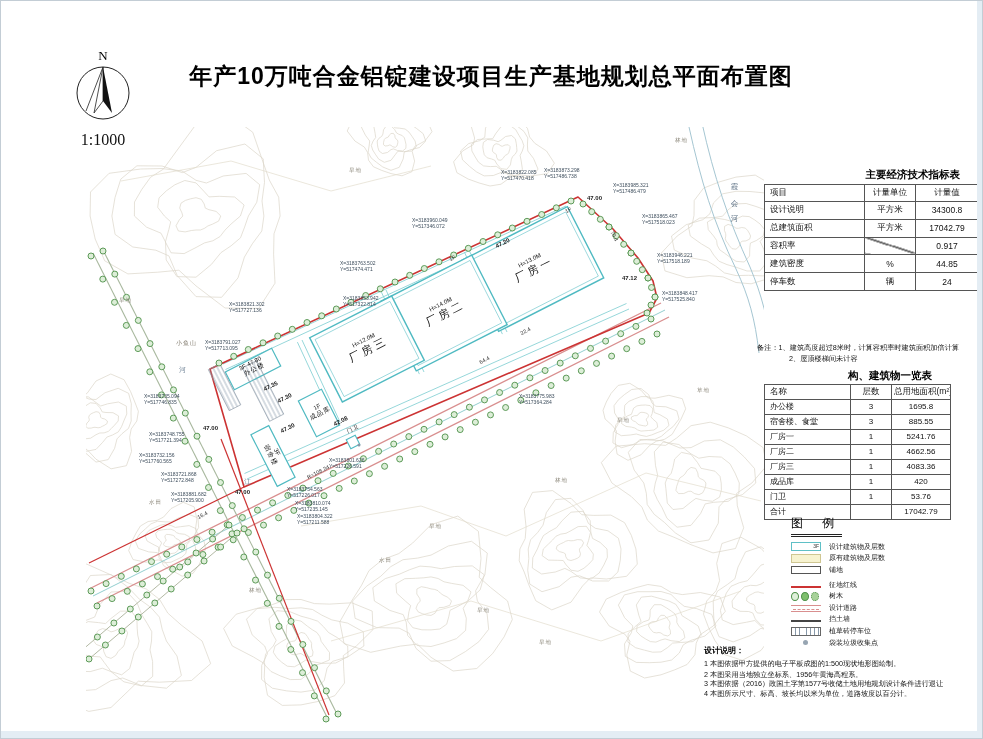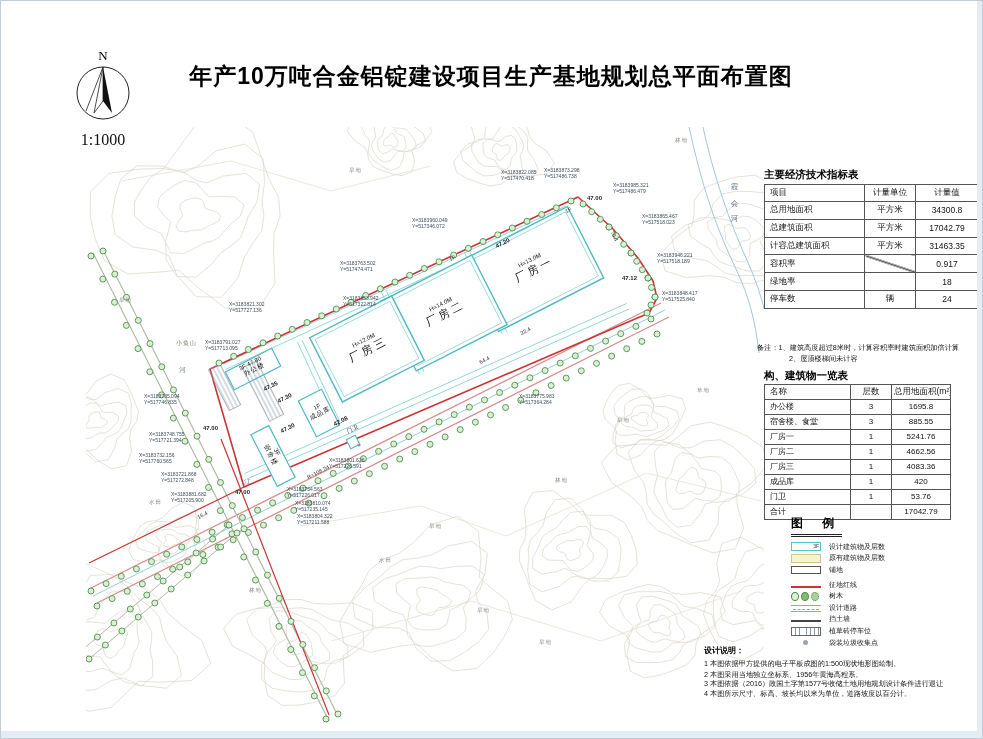--- a/index.html
+++ b/index.html
@@ -21,35 +21,35 @@
   .river-name{position:absolute;left:728px;top:176px;writing-mode:vertical-rl;font-size:7.5px;
               letter-spacing:16px;color:#5b6f83;}
   .blab{position:absolute;display:flex;flex-direction:column;align-items:center;
         transform:translate(-50%,-50%) rotate(-27deg);color:#111;white-space:nowrap;}
   .blab .bh{font-size:6px;}
   .blab .bn{font-size:11px;letter-spacing:3px;}
   .blab-sm .bf{font-size:6px;} .blab-sm .bf i{font-style:normal;margin-right:2px;}
   .blab-sm .bn2{font-size:6.5px;letter-spacing:1px;}
   .blab-xs .bn2{font-size:5.5px;}
   
-  .panel-title{position:absolute;text-align:left;font-size:10.5px;font-weight:bold;color:#000;}
+  .panel-title{position:absolute;text-align:right;font-size:10.5px;font-weight:bold;color:#000;}
   .dtable{position:absolute;border-collapse:collapse;background:#fff;table-layout:fixed;}
   .dtable th,.dtable td{border:1px solid #555;font-size:8.5px;font-weight:normal;text-align:center;
                         padding:0 2px;overflow:hidden;white-space:nowrap;}
   .dtable td:first-child,.dtable th:first-child{text-align:left;padding-left:5px;}
   .t-econ{left:763px;top:183px;width:196px;}
   .t-econ th{height:16px;} .t-econ td{height:16.8px;}
   .t-econ th:nth-child(1){width:92px;} .t-econ th:nth-child(2){width:46px;} .t-econ th:nth-child(3){width:58px;}
   .t-bldg{left:763px;top:383px;width:168px;}
   .t-bldg th{height:13.5px;} .t-bldg td{height:14px;font-size:8px;}
   .t-bldg th:nth-child(1){width:78px;} .t-bldg th:nth-child(2){width:36px;} .t-bldg th:nth-child(3){width:54px;}
   td.diag{background:linear-gradient(to top right,transparent 47%,#666 47%,#666 53%,transparent 53%);}
   .tnote{position:absolute;font-size:7.2px;color:#111;white-space:nowrap;}
   
-  .lg-title{position:absolute;left:790px;top:514px;font-size:12px;font-weight:bold;letter-spacing:8px;
+  .lg-title{position:absolute;left:790px;top:514px;font-size:12px;font-weight:normal;letter-spacing:8px;
             border-bottom:3px double #222;padding-bottom:2px;color:#000;}
   .legend{position:absolute;left:790px;top:541px;width:180px;}
   .lg-item{display:flex;align-items:center;height:9px;margin-bottom:2.6px;font-size:7px;color:#222;}
   .sw{width:30px;height:9px;flex:0 0 30px;margin-right:8px;position:relative;box-sizing:border-box;}
   .sw-design{border:1px solid #5fc0c6;background:#fff;font-size:5px;text-align:right;line-height:7px;padding-right:1px;color:#333;}
   .sw-design i{font-style:normal;}
   .sw-exist{border:1px solid #cfc692;background:#f7f3d0;}
   .sw-pave{border:1px solid #555;background:#fff;height:8px;}
   .sw-red{border-top:2px solid #cc3333;height:0;margin-top:4px;}
   .sw-trees{display:flex;align-items:center;}
@@ -557,43 +557,38 @@
   <table class="dtable t-econ">
     <thead>
         <tr>
           <th>项目</th>
           <th>计量单位</th>
           <th>计量值</th>
         </tr>
       </thead>
       <tbody>
         <tr>
-          <td>总用地面积</td>
+          <td>设计说明</td>
           <td>平方米</td>
           <td>34300.8</td>
         </tr>
         <tr>
           <td>总建筑面积</td>
           <td>平方米</td>
           <td>17042.79</td>
         </tr>
         <tr>
-          <td>计容总建筑面积</td>
-          <td>平方米</td>
-          <td>31463.35</td>
-        </tr>
-        <tr>
           <td>容积率</td>
           <td class="diag"></td>
           <td>0.917</td>
         </tr>
         <tr>
-          <td>绿地率</td>
-          <td></td>
-          <td>18</td>
+          <td>建筑密度</td>
+          <td>%</td>
+          <td>44.85</td>
         </tr>
         <tr>
           <td>停车数</td>
           <td>辆</td>
           <td>24</td>
         </tr>
       </tbody>
   </table>
   <div class="tnote" style="left:756px;top:342px">备注：1、建筑高度超过8米时，计算容积率时建筑面积加倍计算</div>
   <div class="tnote" style="left:788px;top:353px">2、屋顶楼梯间未计容</div>

